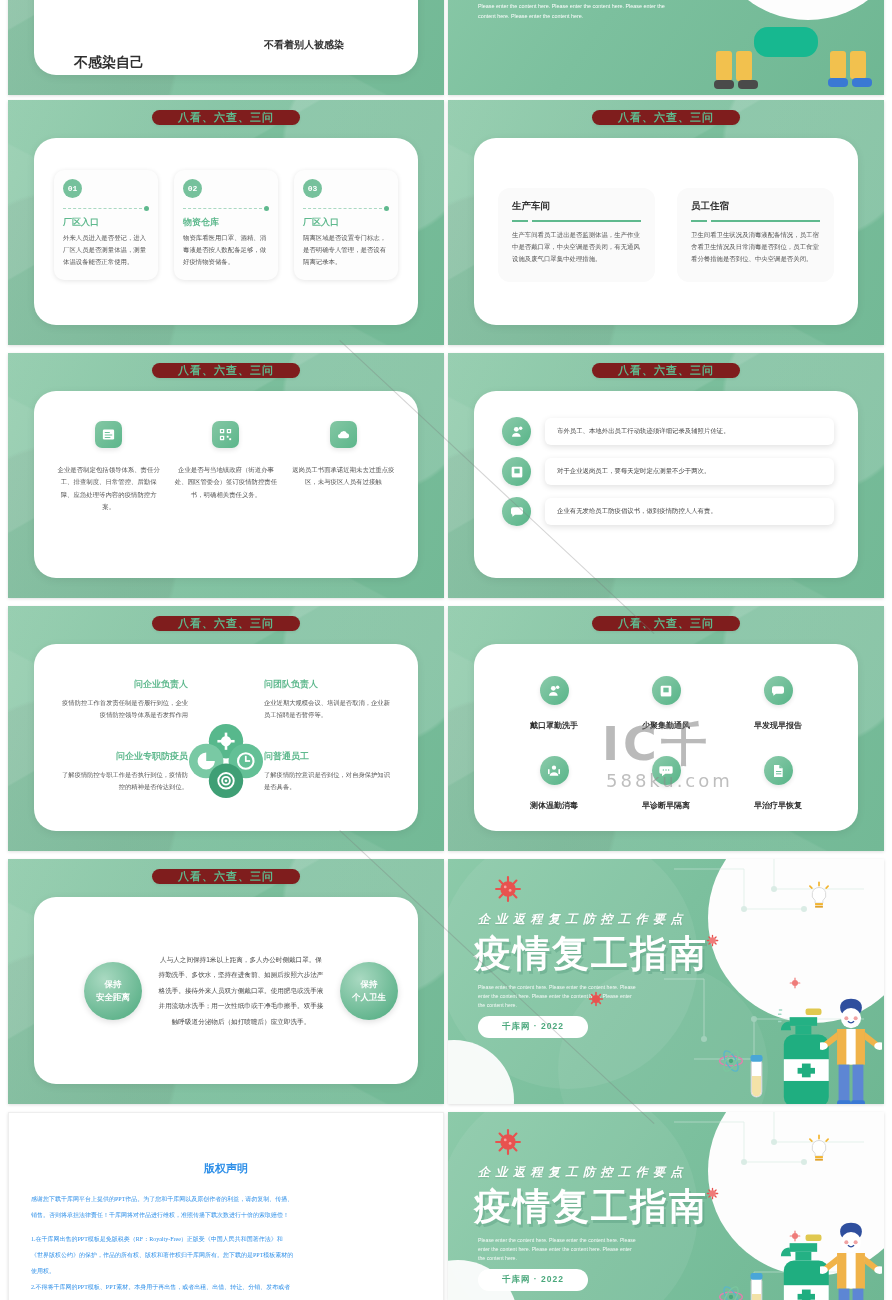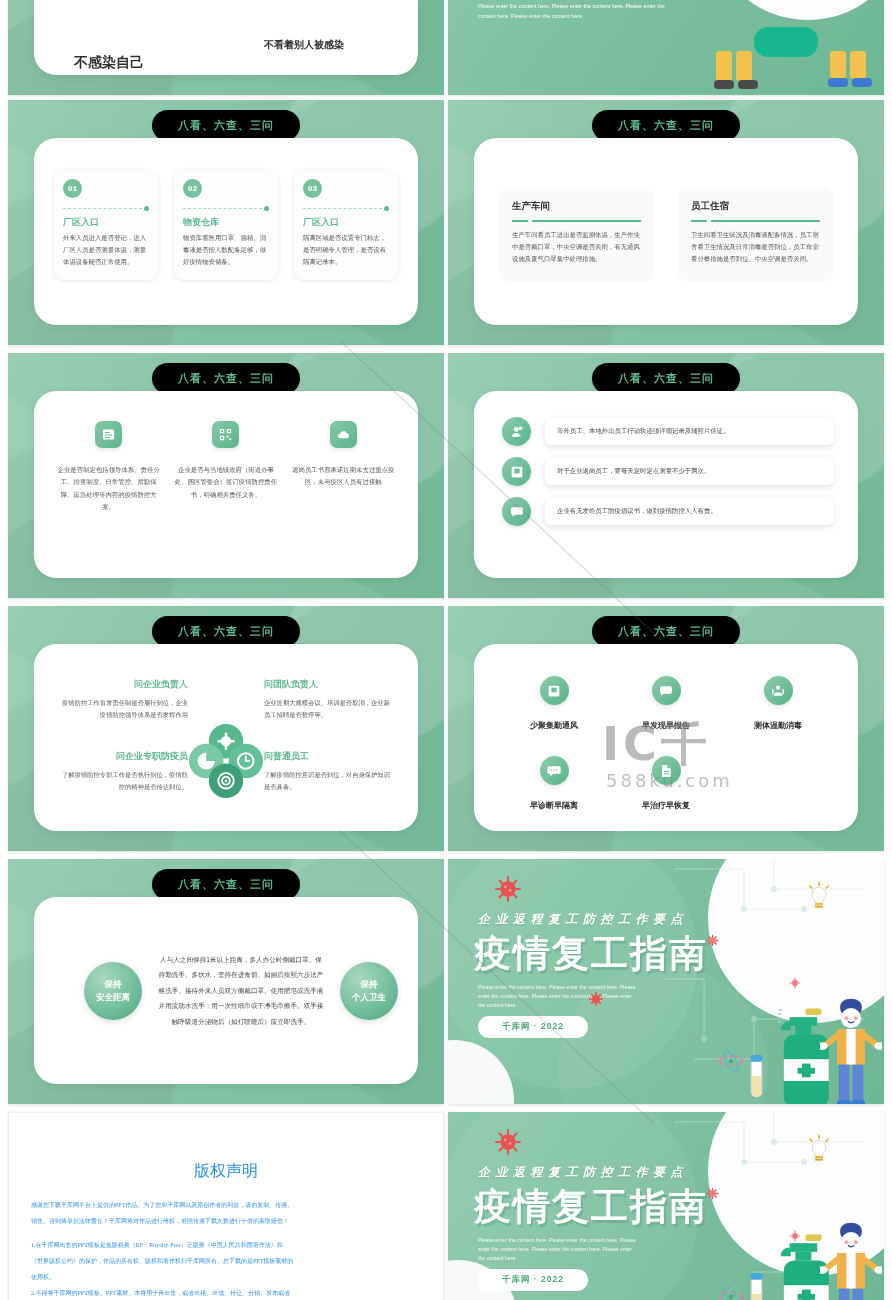--- a/index.html
+++ b/index.html
@@ -32,23 +32,23 @@
   .slide .bg:after{
     content:""; position:absolute; inset:0;
     background:
       linear-gradient(150deg, rgba(255,255,255,.10) 0 36%, rgba(255,255,255,0) 36.5%),
       linear-gradient(28deg, rgba(255,255,255,.07) 0 42%, rgba(255,255,255,0) 42.5%);
   }
   
   .pill{
     position:absolute; left:50%; transform:translateX(-50%);
     top:10px;
-    background:#000000; color:#5fb98e;
+    background:#7f1d1d; color:#5fb98e;
     border-radius:20px;
-    padding:8px 26px;
+    padding:0 26px;
     font-size:11px; letter-spacing:1px; font-weight:bold;
     white-space:nowrap;
     box-shadow:0 1px 3px rgba(0,0,0,.07);
   }
   
   .card{
     position:absolute;
     left:26px; right:26px; top:38px; bottom:20px;
     background:#fff;
     border-radius:22px;
@@ -217,21 +217,21 @@
 
   
   .copy-slide{
     position:absolute;
     width:436px; height:245px;
     background:#fff; overflow:hidden;
     box-shadow:0 1px 3px rgba(0,0,0,.13);
     border:1px solid #eee;
   }
   .copy-title{
-    text-align:center; color:#2e8fe8; font-size:16px; font-weight:normal;
+    text-align:center; color:#2e8fe8; font-size:11px; font-weight:bold;
     font-family:"Liberation Serif","DejaVu Serif",serif;
     margin-top:48px;
   }
   .copy-body{
     margin:16px 22px 0 22px; color:#2e8fe8;
     font-size:6px; line-height:2.35;
     font-family:"Liberation Serif","DejaVu Serif",serif;
   }
   .copy-body p{ margin-bottom:2px;}
   .copy-gap{ height:8px;}
@@ -474,20 +474,30 @@
       </div>
     </div>
   </div>
 
   <div class="slide" style="left:448px; top:606px;">
     <div class="bg"></div>
     <div class="pill">八看、六查、三问</div>
     <div class="card">
       <div class="s-grid6">
 
+        <div class="g6">
+          <div class="circ-icon">
+            <svg viewBox="0 0 24 24">
+                <circle cx="11" cy="8" r="3.6"></circle>
+                <path d="M4.5 19c0-3.6 2.9-5.6 6.5-5.6s6.5 2 6.5 5.6z"></path>
+                <circle cx="17.5" cy="6.5" r="2.6"></circle>
+              </svg>
+          </div>
+          <span>戴口罩勤洗手</span>
+        </div>
 
         <div class="g6">
           <div class="circ-icon">
             <svg viewBox="0 0 24 24">
                 <rect x="4" y="4" width="16" height="16" rx="2"></rect>
                 <rect x="8" y="7" width="8" height="7" fill="#6ec09a"></rect>
                 <path d="M4 20l8-5 8 5z" fill="#fff"></path>
               </svg>
           </div>
           <span>少聚集勤通风</span>

